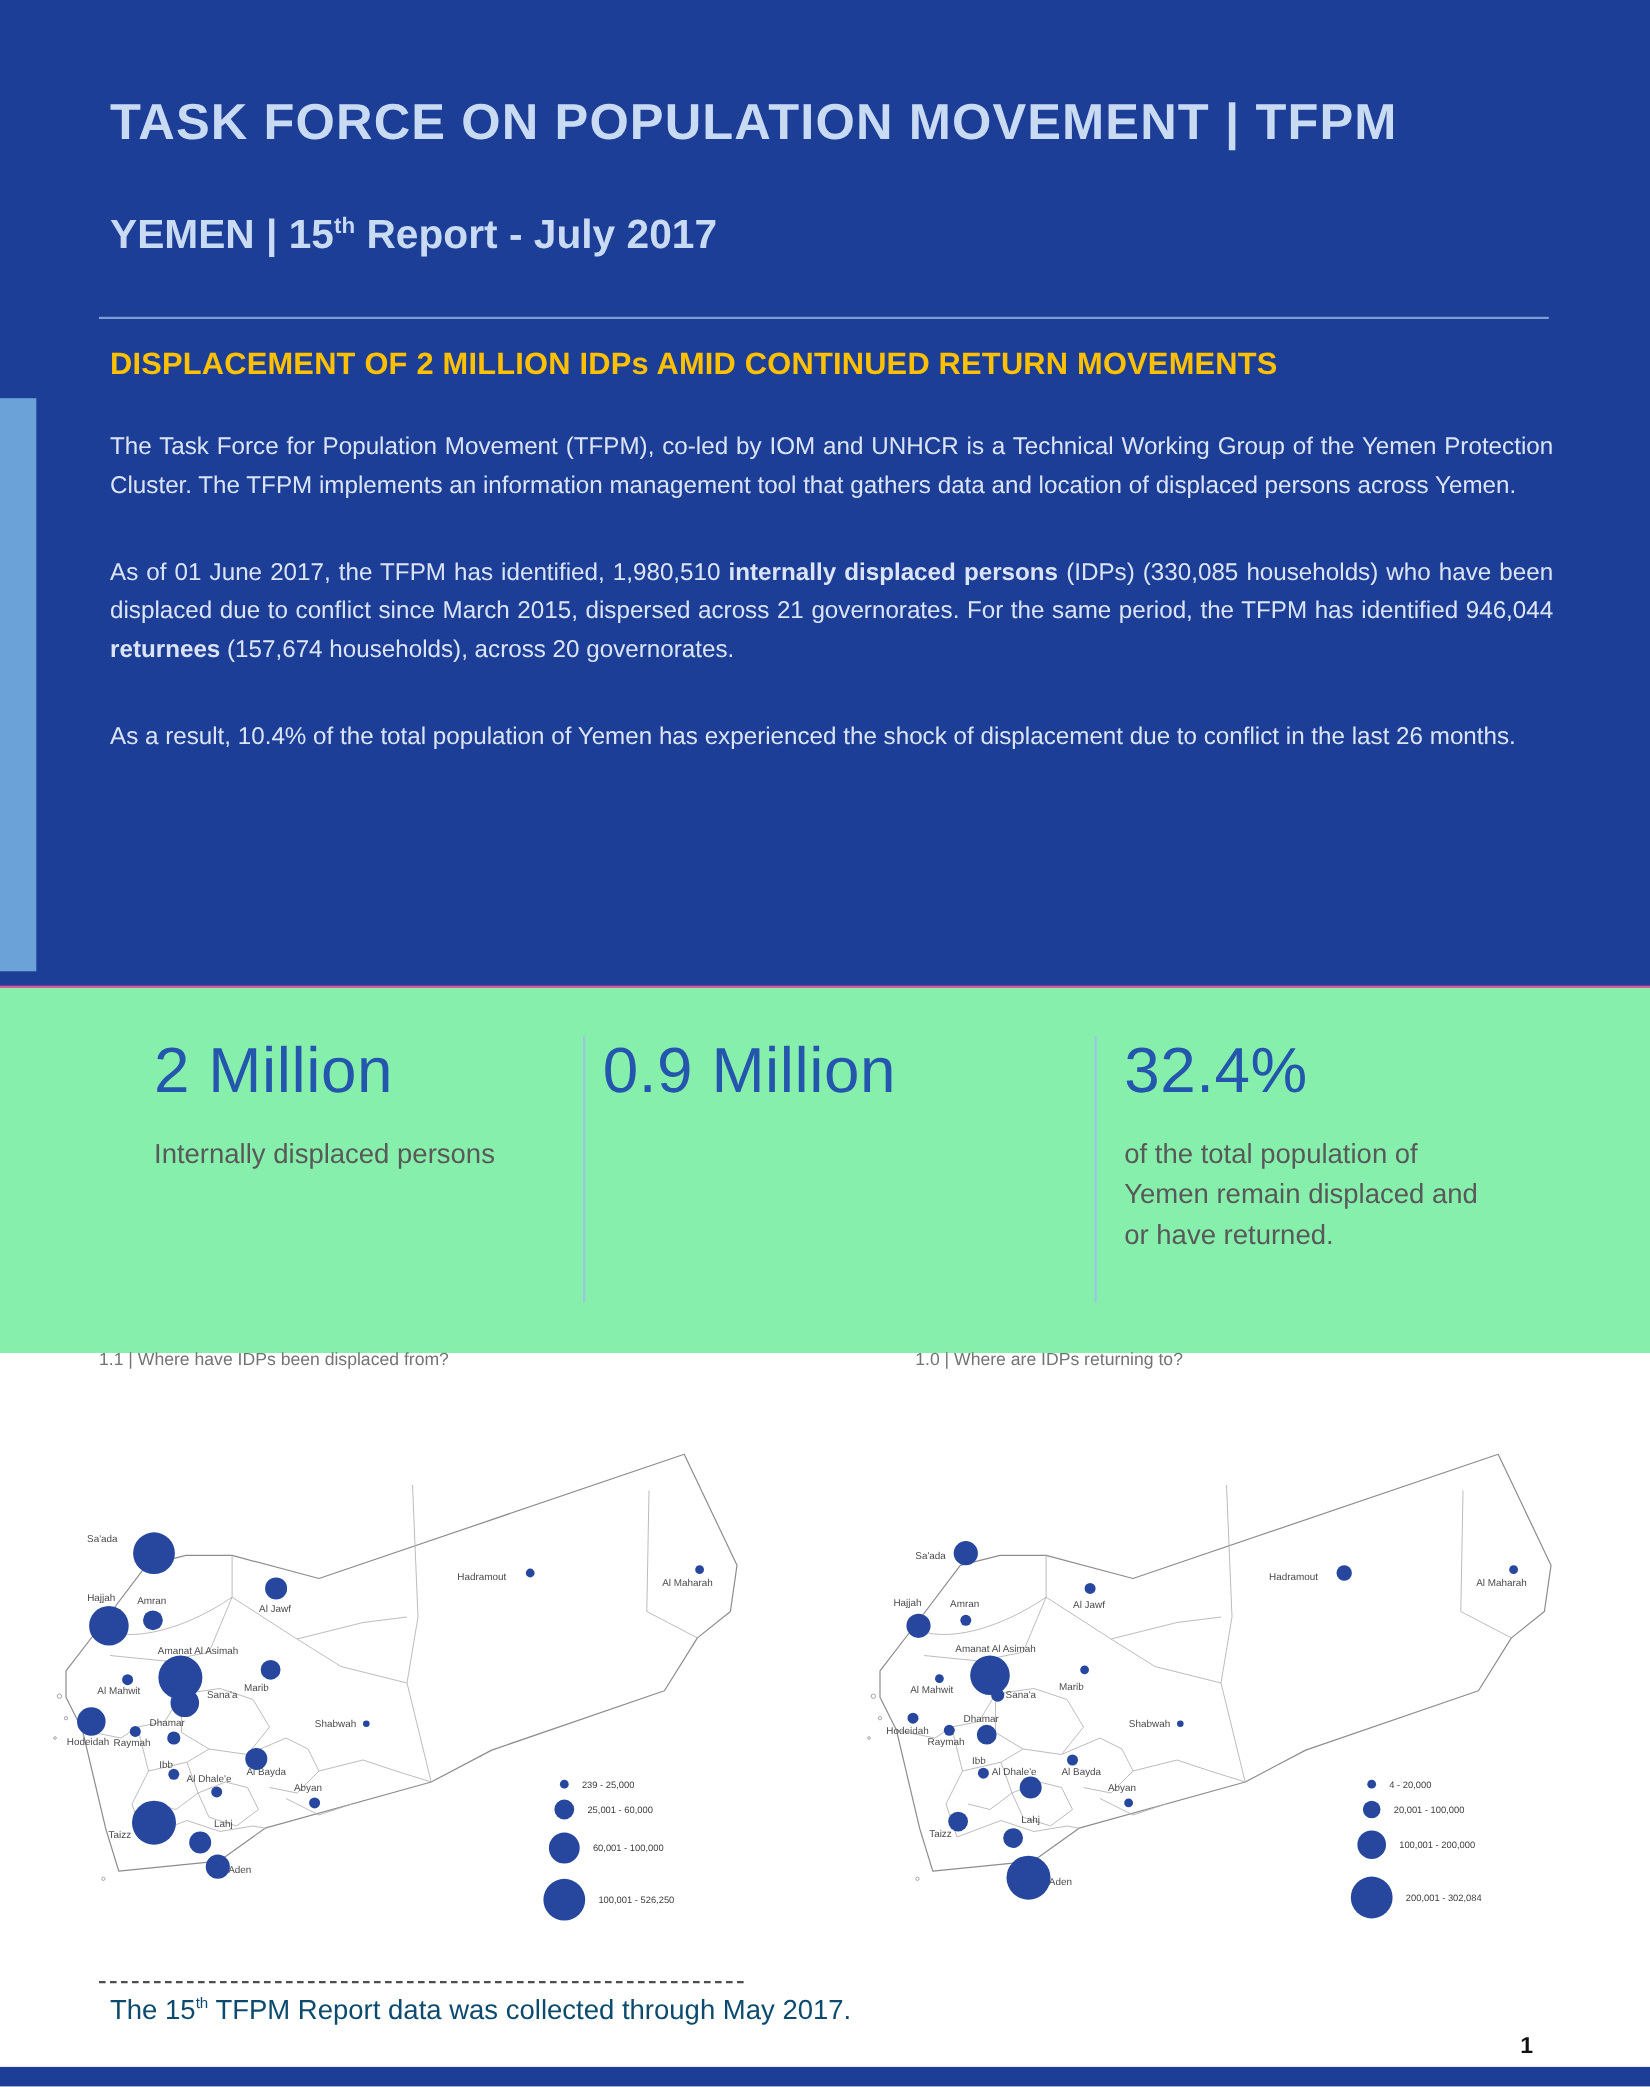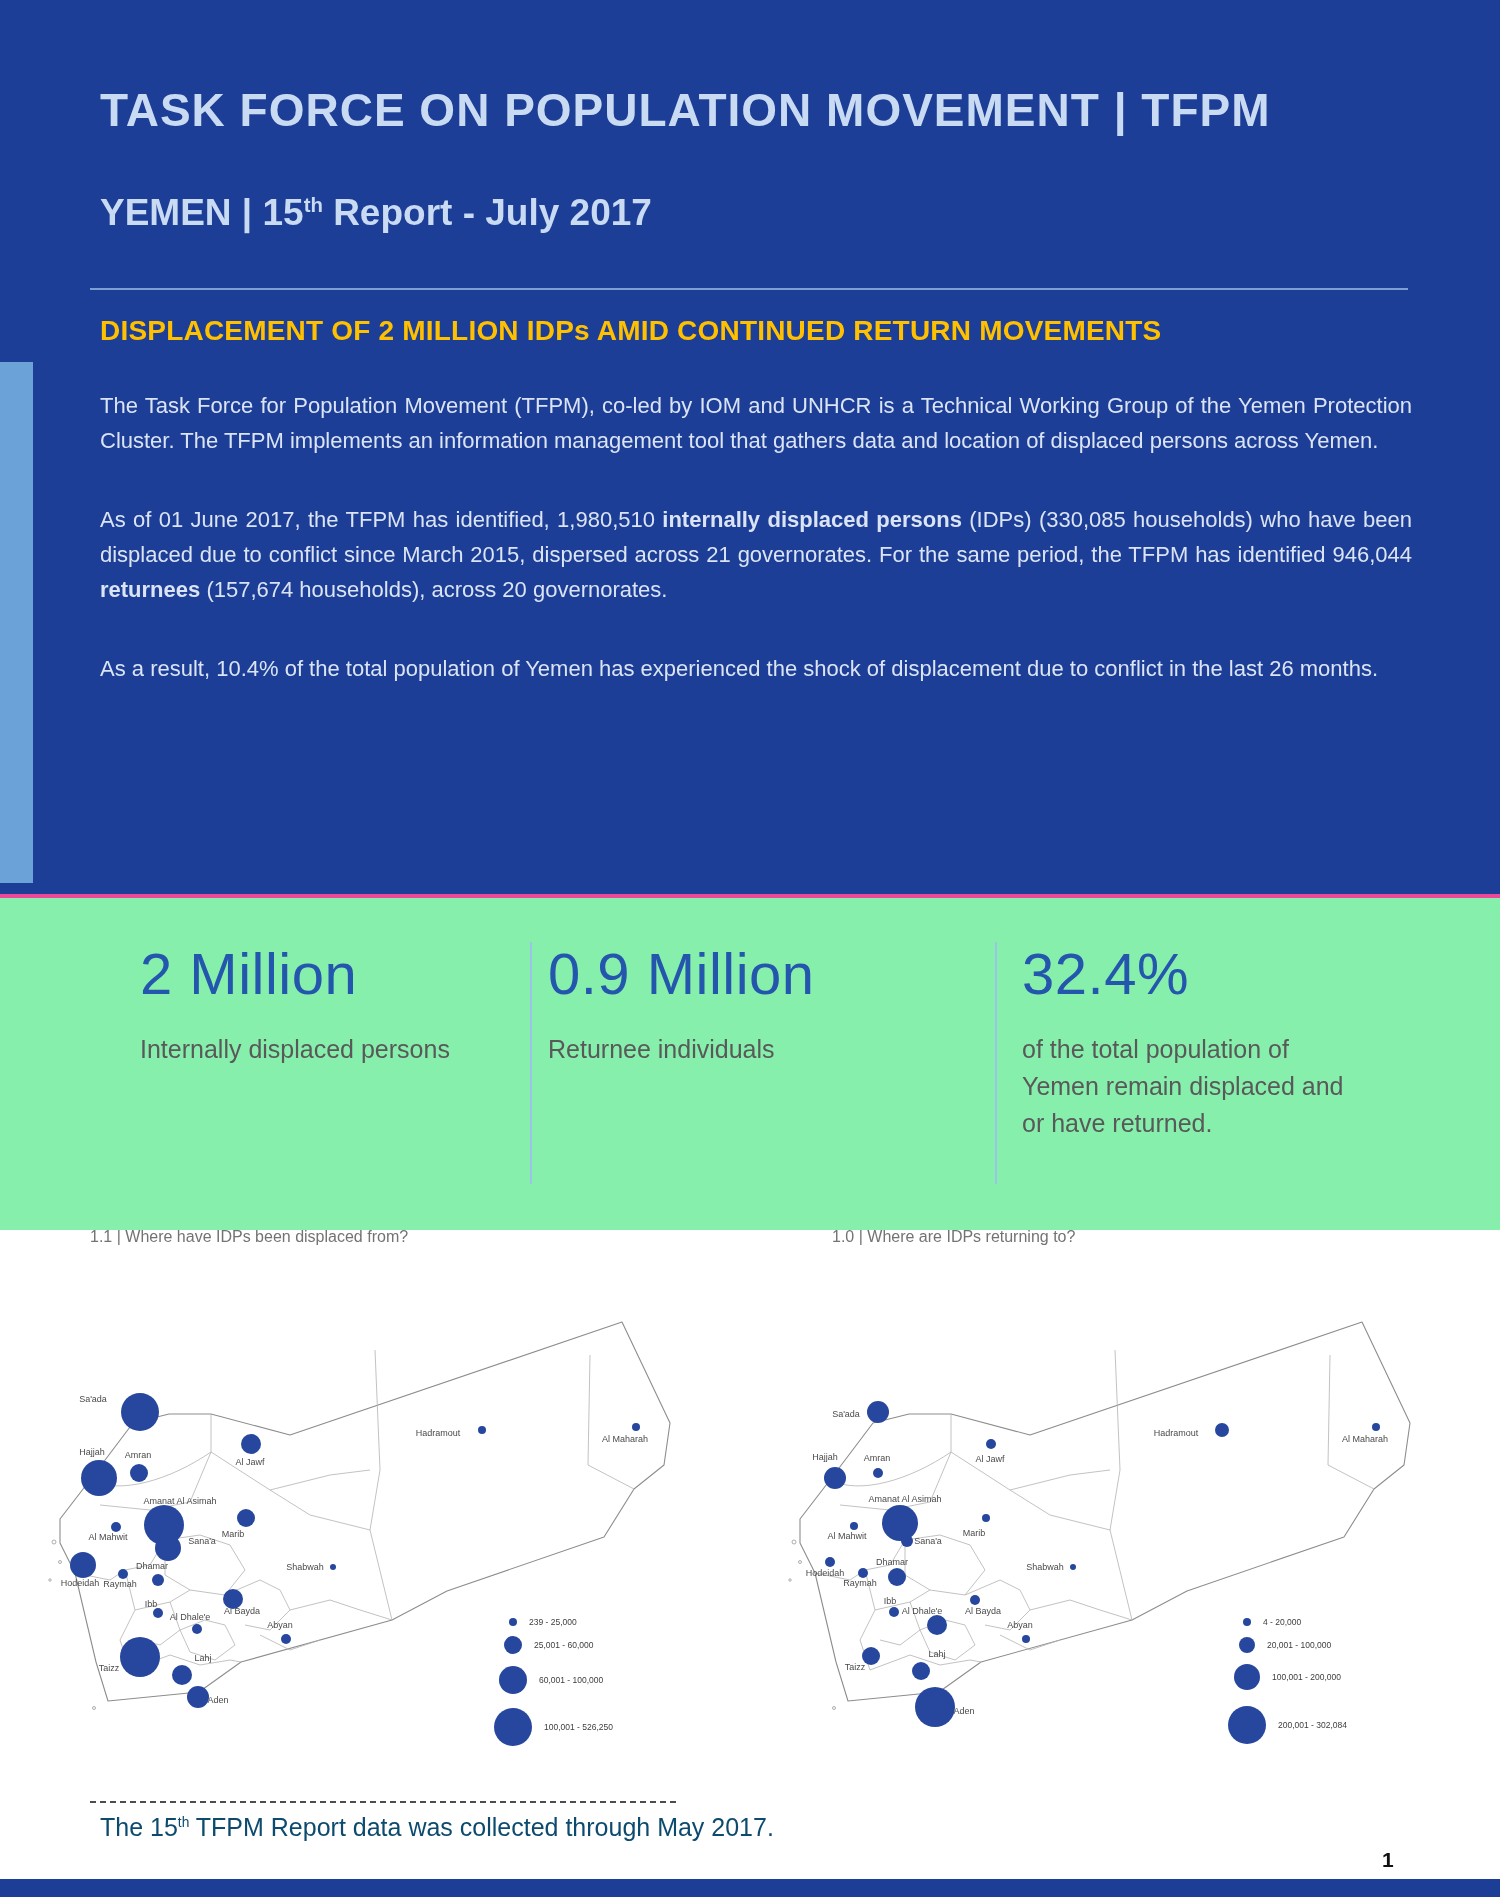--- a/index.html
+++ b/index.html
@@ -8,21 +8,21 @@
     --headline-yellow:#ffc000;
     --stat-blue:#2456ad;
     --bubble-blue:#26479d;
   }
   *{margin:0;padding:0;box-sizing:border-box;}
   html,body{background:#e8e8e8;}
   body{font-family:"Liberation Sans", sans-serif;}
   .page{position:relative;width:1500px;height:1897px;background:#ffffff;margin:0 auto;overflow:hidden;}
 
   
-  .hero{position:absolute;left:0;top:0;width:1500px;height:898px;background:var(--header-blue);border-bottom:4px solid #ec4899;}
+  .hero{position:absolute;left:0;top:0;width:1500px;height:898px;background:var(--header-blue);border-bottom:2px solid #ec4899;}
   .accent-bar{position:absolute;left:0;top:362px;width:33px;height:521px;background:var(--accent-blue);}
   .hero h1{position:absolute;left:100px;top:83px;font-size:46px;font-weight:600;letter-spacing:1px;color:#c9daf3;white-space:nowrap;}
   .hero h2{position:absolute;left:100px;top:192px;font-size:37px;font-weight:600;color:#c9daf3;white-space:nowrap;}
   .hero h2 sup{font-size:55%;}
   .hero-rule{position:absolute;left:90px;top:288px;width:1318px;border:none;border-top:2px solid #7d9fd4;}
   .headline{position:absolute;left:100px;top:315px;font-size:28px;font-weight:700;color:var(--headline-yellow);letter-spacing:.2px;white-space:nowrap;}
   .paragraphs{position:absolute;left:100px;top:388px;width:1312px;}
   .intro-p{font-size:22px;line-height:35px;color:#dbe4f4;text-align:justify;margin:0 0 44px 0;}
   .intro-p .bold{font-weight:700;}
 
@@ -79,21 +79,20 @@
   </header>
 
   <section class="stats">
     <div class="stat-col c1">
       <div class="stat-value">2 Million</div>
       <div class="stat-label">Internally displaced persons</div>
     </div>
     <div class="vdiv d1"></div>
     <div class="stat-col c2">
       <div class="stat-value">0.9 Million</div>
-      <div class="stat-label">Returnee individuals</div>
     </div>
     <div class="vdiv d2"></div>
     <div class="stat-col c3">
       <div class="stat-value">32.4%</div>
       <div class="stat-label">of the total population of Yemen remain displaced and or have returned.</div>
     </div>
   </section>
 
   <div class="map-title t1">1.1 | Where have IDPs been displaced from?</div>
   <div class="map-title t2">1.0 | Where are IDPs returning to?</div>

